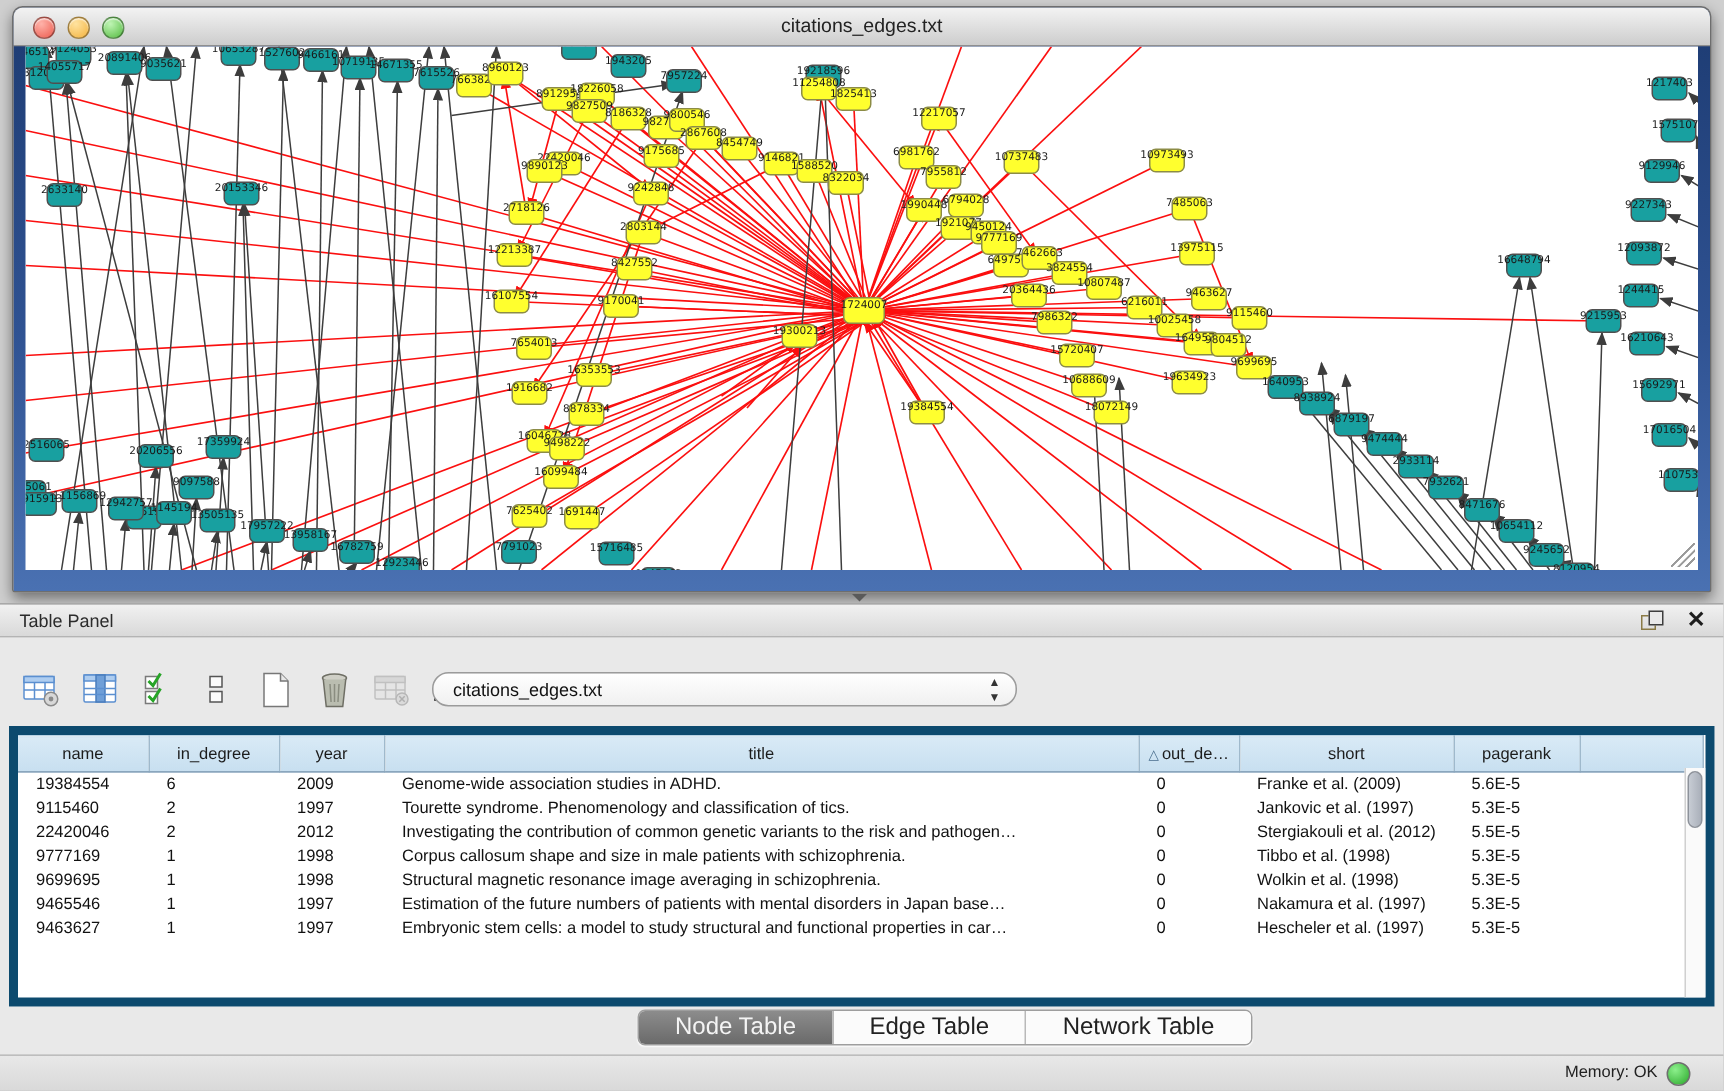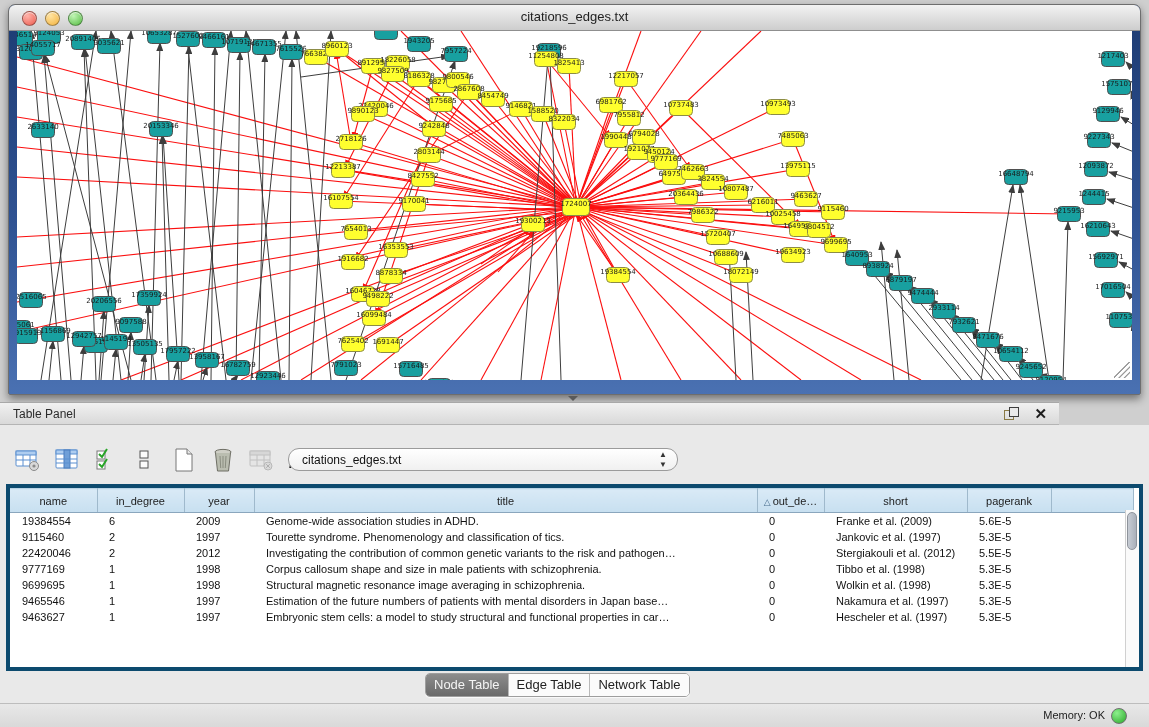--- a/index.html
+++ b/index.html
@@ -40,21 +40,21 @@
       linear-gradient(135deg,transparent 78%,#9a9a9a 79%,#9a9a9a 84%,transparent 85%);
   }
   
   .splitter-arrow{
     position:absolute;left:568px;top:396px;width:0;height:0;
     border-left:5px solid transparent;border-right:5px solid transparent;
     border-top:5px solid #5a5a5a;
   }
   
   .panel-header{
-    position:absolute;left:0;top:402px;width:1059px;height:23px;
+    position:absolute;left:0;top:402px;width:1149px;height:23px;
     background:linear-gradient(180deg,#f1f1f1,#d9d9d9);
     border-top:1px solid #a8a8a8;border-bottom:1px solid #b4b4b4;
     box-sizing:border-box;
     padding-left:32px;
   }
   .panel-title{position:absolute;left:13px;top:4px;font-size:12px;color:#2b2b2b;}
   .float-icon{position:absolute;right:40px;top:4px;width:15px;height:15px;cursor:pointer;}
   .float-icon .sq1{position:absolute;left:0;top:3px;width:8px;height:8px;border:1.5px solid #8a7a45;}
   .float-icon .sq2{position:absolute;left:5px;top:0;width:8px;height:8px;border:1.5px solid #3d3d3d;background:#e9e9e9;}
   .close-icon{position:absolute;right:12px;top:2px;font-size:15px;font-weight:bold;color:#1d1d1d;cursor:pointer;line-height:18px;}
@@ -70,21 +70,21 @@
     position:absolute;left:288px;top:23px;width:390px;height:23px;
     background:linear-gradient(180deg,#ffffff,#f0f0f0);
     border:1px solid #9b9b9b;border-radius:11px;
     box-sizing:border-box;cursor:pointer;
   }
   .combo .val{position:absolute;left:13px;top:4px;font-size:12px;color:#111;}
   .combo .arrows{position:absolute;right:10px;top:1px;font-size:8px;color:#333;line-height:10px;text-align:center;}
   
   .table-wrap{
     position:absolute;left:6px;top:59px;width:1137px;height:187px;
-    background:#ffffff;border:4px solid #0c4a6e;box-sizing:border-box;overflow:hidden;
+    background:#ffffff;border:6px solid #0c4a6e;box-sizing:border-box;overflow:hidden;
   }
   table.data{border-collapse:collapse;table-layout:fixed;width:1124px;font-size:11px;color:#111;}
   table.data th{
     height:21px;background:linear-gradient(180deg,#d9eaf6,#c7dff0);
     border-right:1px solid #9fb9cc;border-bottom:1px solid #8aa6bd;border-top:1px solid #b7d2e4;
     font-weight:normal;font-size:11px;color:#1c1c1c;text-align:center;overflow:hidden;white-space:nowrap;
   }
   table.data td{
     height:16px;padding:0 4px 0 12px;white-space:nowrap;overflow:hidden;text-overflow:clip;
   }
@@ -98,21 +98,21 @@
     background:linear-gradient(90deg,#c7ccd4,#aab0ba);border:1px solid #8e939b;box-sizing:border-box;cursor:pointer;
   }
   
   .tabs{
     position:absolute;left:425px;top:673px;height:22px;display:flex;
     border:1px solid #9e9e9e;border-radius:5px;overflow:hidden;
     box-shadow:0 1px 1px rgba(255,255,255,.8), inset 0 1px 0 rgba(255,255,255,.5);
     background:#fbfbfb;
   }
   .tab{
-    padding:0 8px;font-size:13px;line-height:21px;color:#222;background:#fbfbfb;
+    padding:0 24px;font-size:16px;line-height:21px;color:#222;background:#fbfbfb;
     border-right:1px solid #b9b9b9;cursor:pointer;white-space:nowrap;text-align:center;
   }
   .tab:last-child{border-right:none;}
   .tab.active{
     background:linear-gradient(180deg,#8c8c8c,#6a6a6a);color:#f4f4f4;
   }
   
   .status-bar{
     position:absolute;left:0;top:703px;width:1149px;height:24px;
     background:linear-gradient(180deg,#e8e8e8,#d9d9d9);border-top:1px solid #bdbdbd;box-sizing:border-box;

